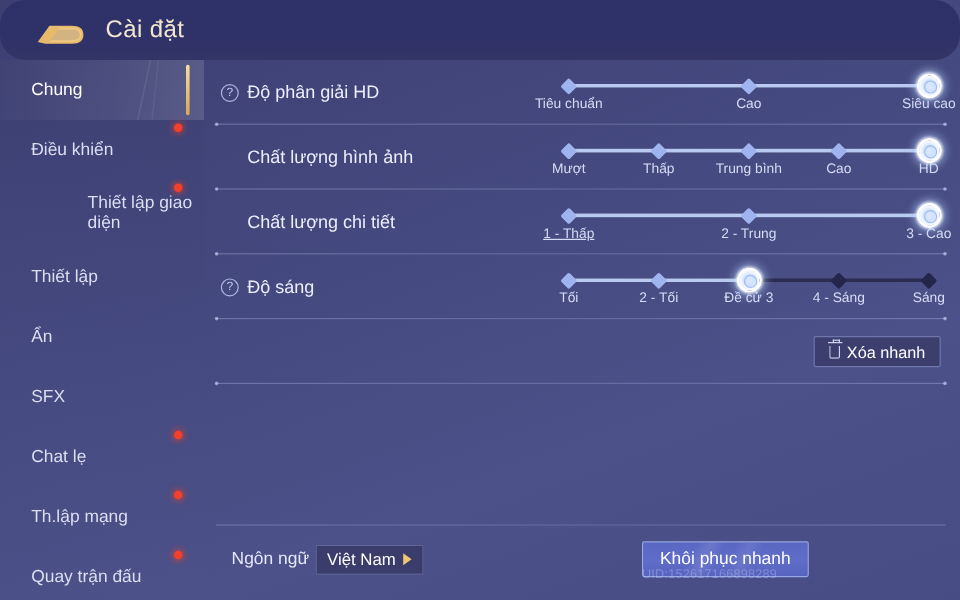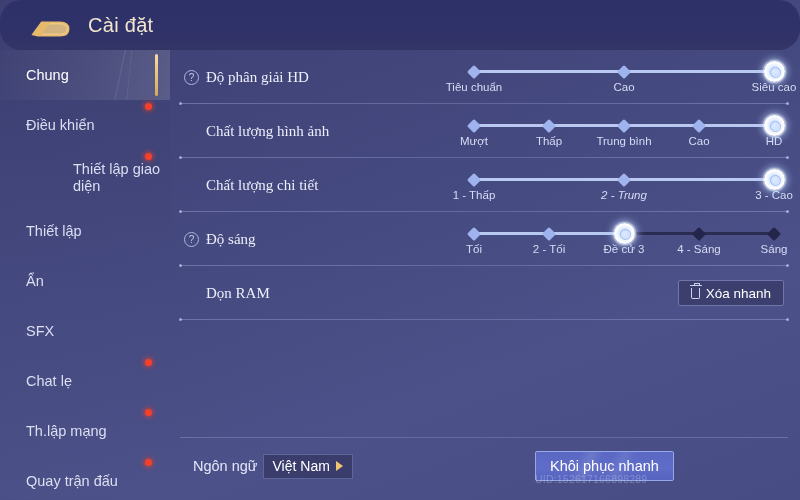--- a/index.html
+++ b/index.html
@@ -97,21 +97,21 @@
     width: 280px;
     padding-left: 14px;
   }
   .help-icon {
     width: 15px; height: 15px; margin-right: 7px;
     border: 1.3px solid #aeb6e0; border-radius: 50%;
     font-size: 10px; line-height: 13px; text-align: center;
     color: #c2c9ea; flex: 0 0 auto;
   }
   .help-spacer { width: 22px; flex: 0 0 auto; }
-  .row-label { font-size: 15px; color: #eceefb; font-family: Liberation Serif, serif; }
+  .row-label { font-size: 15px; color: #eceefb; }
 
   
   .slider {
     position: relative;
     width: 300px;
     height: 40px;
     margin-left: auto; margin-right: 26px;
   }
   .track {
     position: absolute; left: 0; right: 0; top: 13px; height: 3px;
@@ -319,23 +319,23 @@
 
     <div class="row">
       <div class="row-label-wrap">
         <span class="help-spacer"></span>
         <span class="row-label">Chất lượng chi tiết</span>
       </div>
       <div class="slider">
           <div class="track"></div>
           <div class="track-fill" style="width: 300px;"></div>
           <div class="tick" style="left: 0px;"></div>
-          <div class="tick-label" style="left: 0px;">1 - Thấp</div>
+          <div class="tick-label" style="left: 0px; text-decoration: underline;">1 - Thấp</div>
           <div class="tick" style="left: 150px;"></div>
-          <div class="tick-label" style="left: 150px; font-style: italic;">2 - Trung</div>
+          <div class="tick-label" style="left: 150px;">2 - Trung</div>
           <div class="tick" style="left: 300px;"></div>
           <div class="tick-label" style="left: 300px;">3 - Cao</div>
           <div class="thumb" style="left: 300px;"></div>
         </div>
       <div class="row-divider"></div>
     </div>
 
     <div class="row">
       <div class="row-label-wrap">
         <span class="help-icon">?</span>
@@ -353,24 +353,20 @@
           <div class="tick off" style="left: 225px;"></div>
           <div class="tick-label" style="left: 225px;">4 - Sáng</div>
           <div class="tick off" style="left: 300px;"></div>
           <div class="tick-label" style="left: 300px;">Sáng</div>
           <div class="thumb" style="left: 150px;"></div>
         </div>
       <div class="row-divider"></div>
     </div>
 
     <div class="row">
-      <div class="row-label-wrap">
-        <span class="help-spacer"></span>
-        <span class="row-label">Dọn RAM</span>
-      </div>
       <div class="action-btn">
         <span class="trash"></span>
         <span>Xóa nhanh</span>
       </div>
       <div class="row-divider"></div>
     </div>
 
   </div>
 
   <div id="bottom-divider"></div>

